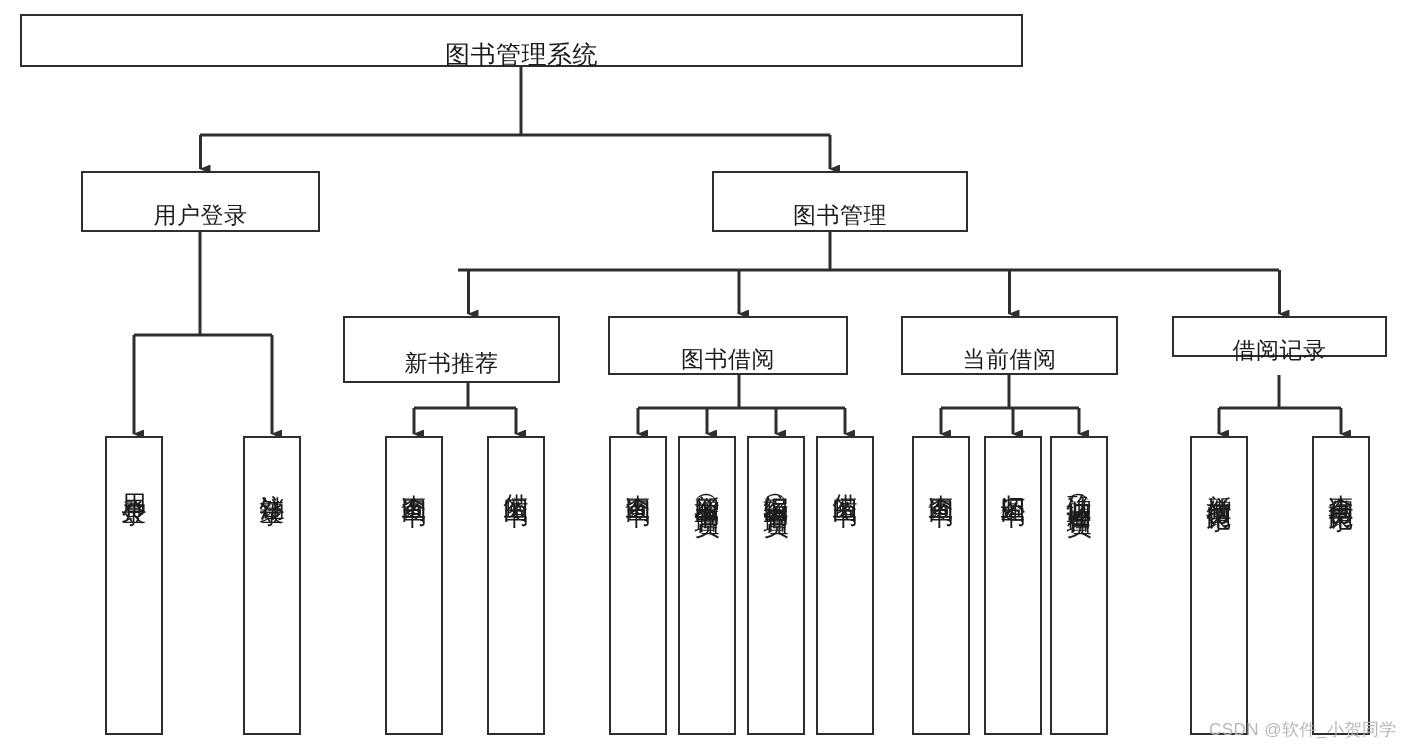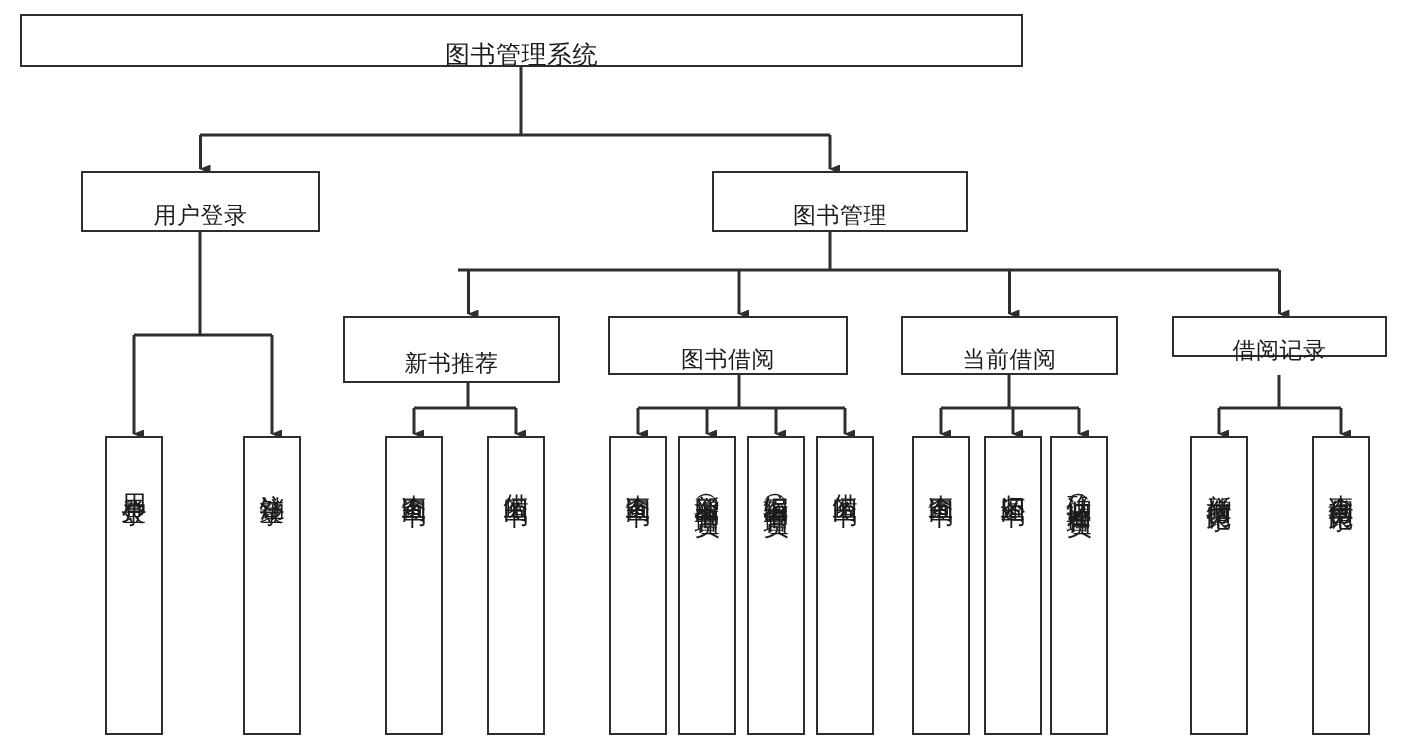--- a/index.html
+++ b/index.html
@@ -175,13 +175,14 @@
         <span class="node-label">确认归还（管理员）</span>
       </div>
       <div class="node vertical" style="left: 1190px; top: 436px; width: 58px; height: 299px;">
         <span class="node-label">新增借阅记录</span>
       </div>
       <div class="node vertical" style="left: 1312px; top: 436px; width: 58px; height: 299px;">
         <span class="node-label">查询借阅记录</span>
       </div>
     </div>
 
+  <div id="watermark">CSDN @软件_小贺同学</div>
 </div>
 
 </body></html>

